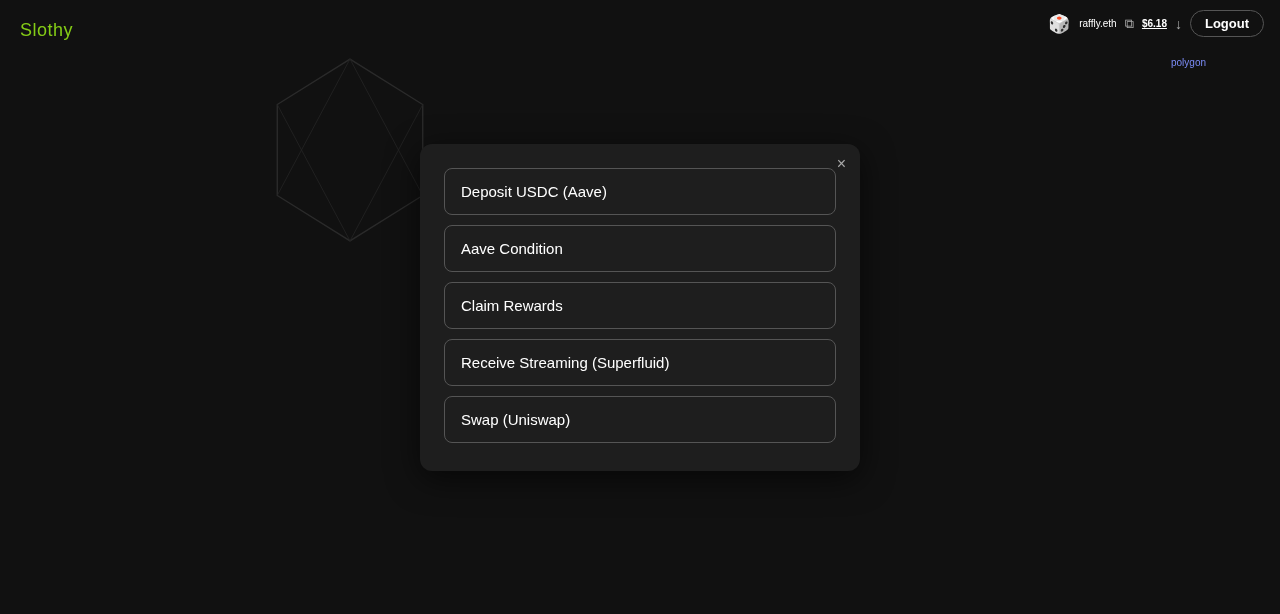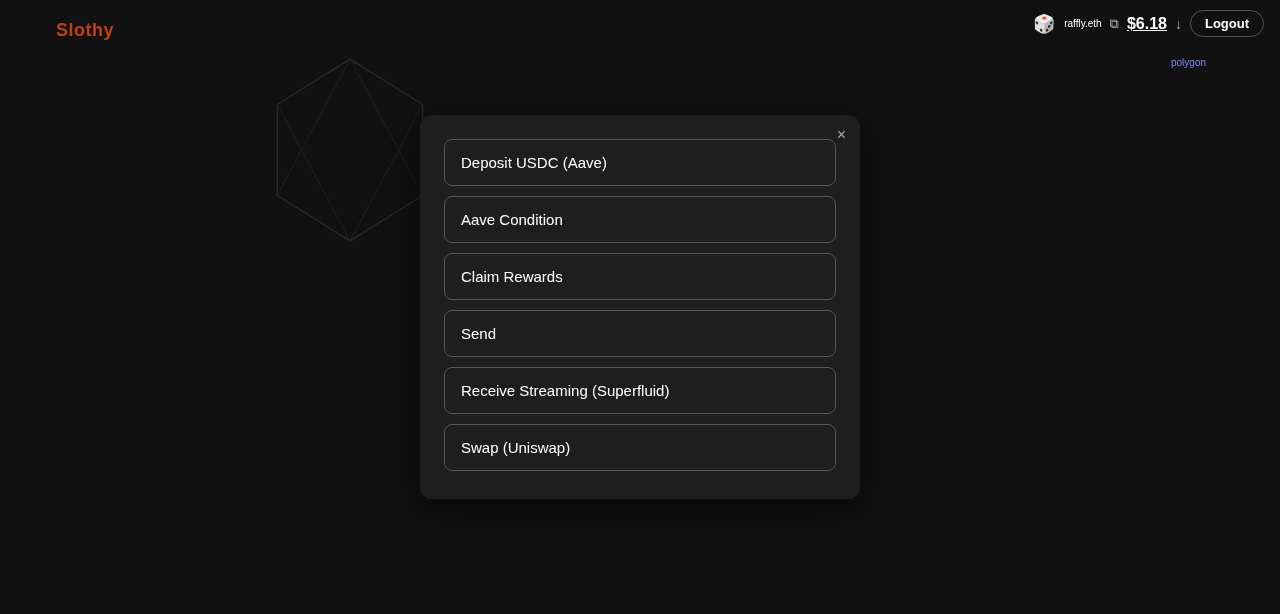--- a/index.html
+++ b/index.html
@@ -15,25 +15,24 @@
       font-family: -apple-system, BlinkMacSystemFont, 'Segoe UI', sans-serif;
       overflow: hidden;
       position: relative;
     }
 
     
     .app-title {
       position: absolute;
       top: 20px;
       left: 20px;
-      color: #c2410c;
+      color: #84cc16;
       font-size: 18px;
-      font-weight: 700;
+      font-weight: 400;
       letter-spacing: 0.5px;
-      margin-left: 36px;
     }
 
     .header-right-wrapper {
       position: absolute;
       top: 10px;
       right: 16px;
     }
 
     .header-inner {
       display: flex;
@@ -130,21 +129,21 @@
 </head>
 <body>
 
 <div class="app-title">Slothy</div>
 
 <div class="header-right-wrapper">
   <div class="header-inner">
     <span style="font-size:18px;">🎲</span>
     <span style="color:#fff;font-size:10px;font-weight:500;">raffly.eth</span>
     <span style="color:#aaa;font-size:13px;cursor:pointer;">⧉</span>
-    <span style="color:#fff;font-size:16px;font-weight:600;text-decoration:underline;">$6.18</span>
+    <span style="color:#fff;font-size:10px;font-weight:600;text-decoration:underline;">$6.18</span>
     <span style="color:#aaa;font-size:14px;cursor:pointer;">↓</span>
     <button class="logout-btn">Logout</button>
   </div>
   <div class="network-row">
     <span class="network-text">polygon</span>
   </div>
 </div>
 
 <svg class="geo-shape" viewBox="0 0 200 220" fill="none" xmlns="http://www.w3.org/2000/svg">
   <polygon points="100,10 180,60 180,160 100,210 20,160 20,60" stroke="#444444" stroke-width="1.5" fill="none"></polygon>
@@ -154,17 +153,16 @@
   <line x1="180" y1="60" x2="100" y2="210" stroke="#333333" stroke-width="1"></line>
 </svg>
 
 <div class="modal-overlay">
   <div class="modal">
     <button class="modal-close">×</button>
 
     <button class="modal-item">Deposit USDC (Aave)</button>
     <button class="modal-item">Aave Condition</button>
     <button class="modal-item">Claim Rewards</button>
-    <button class="modal-item">Send</button>
     <button class="modal-item">Receive Streaming (Superfluid)</button>
     <button class="modal-item">Swap (Uniswap)</button>
   </div>
 </div>
 
 </body></html>

